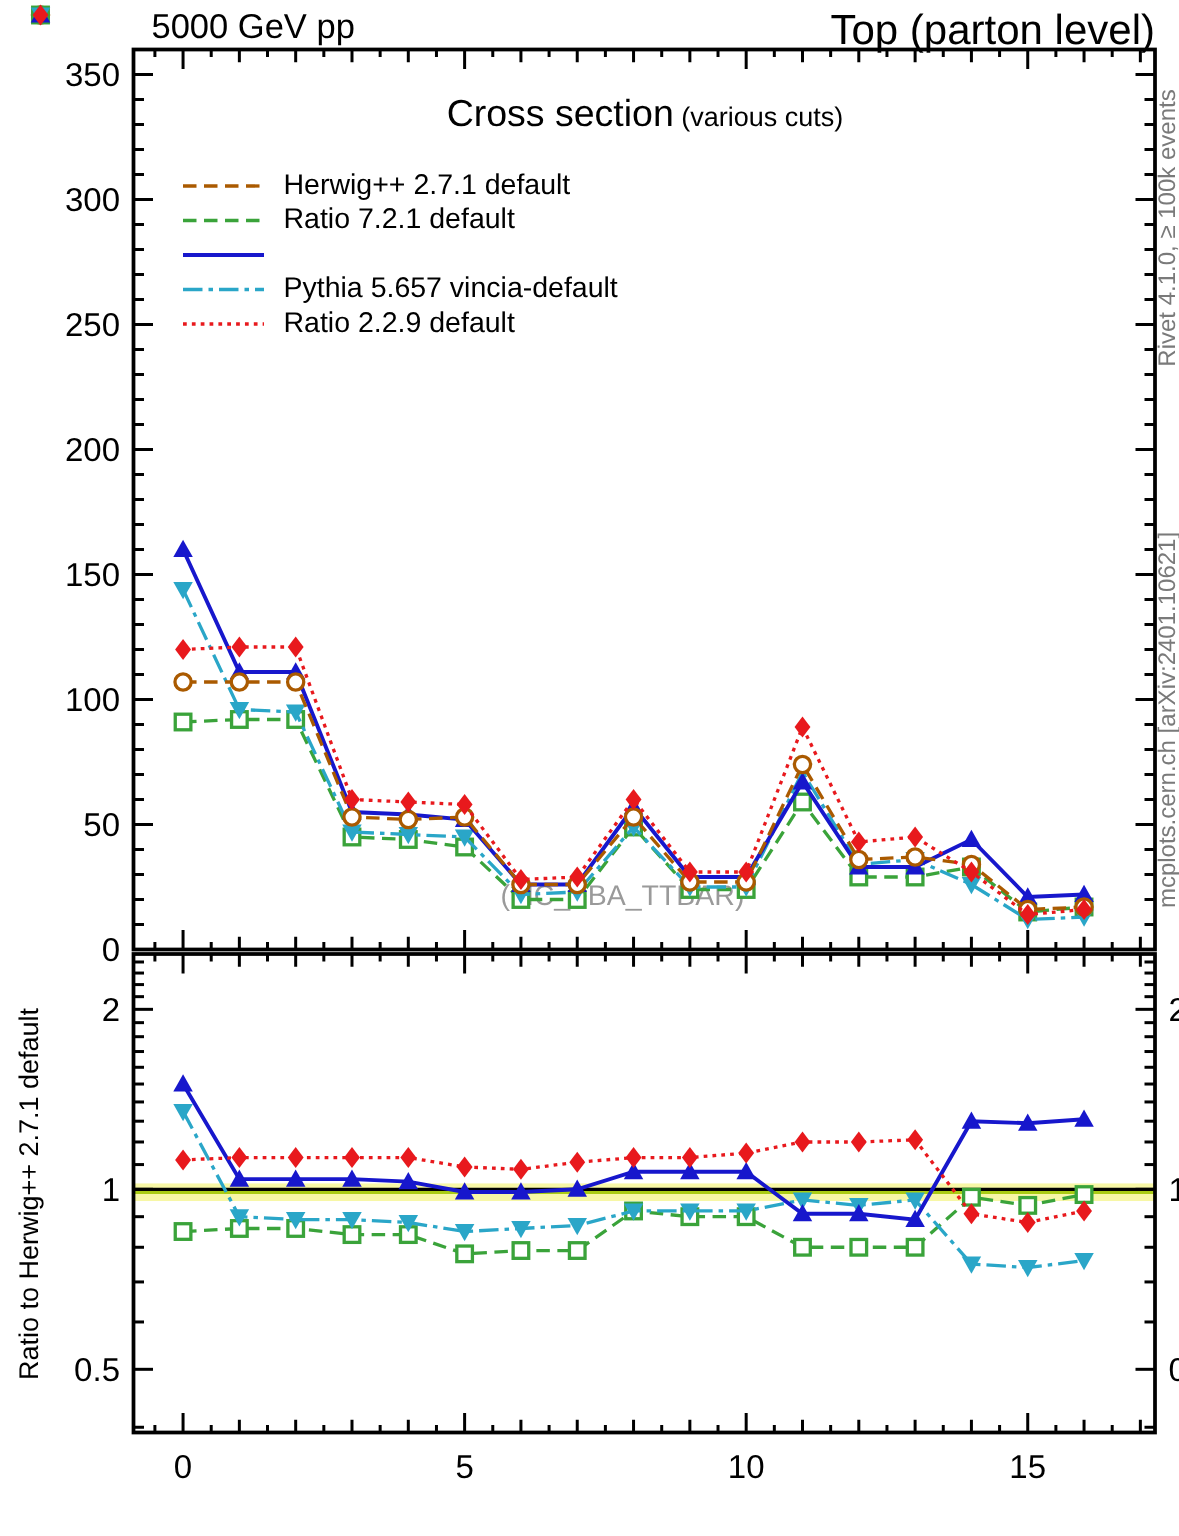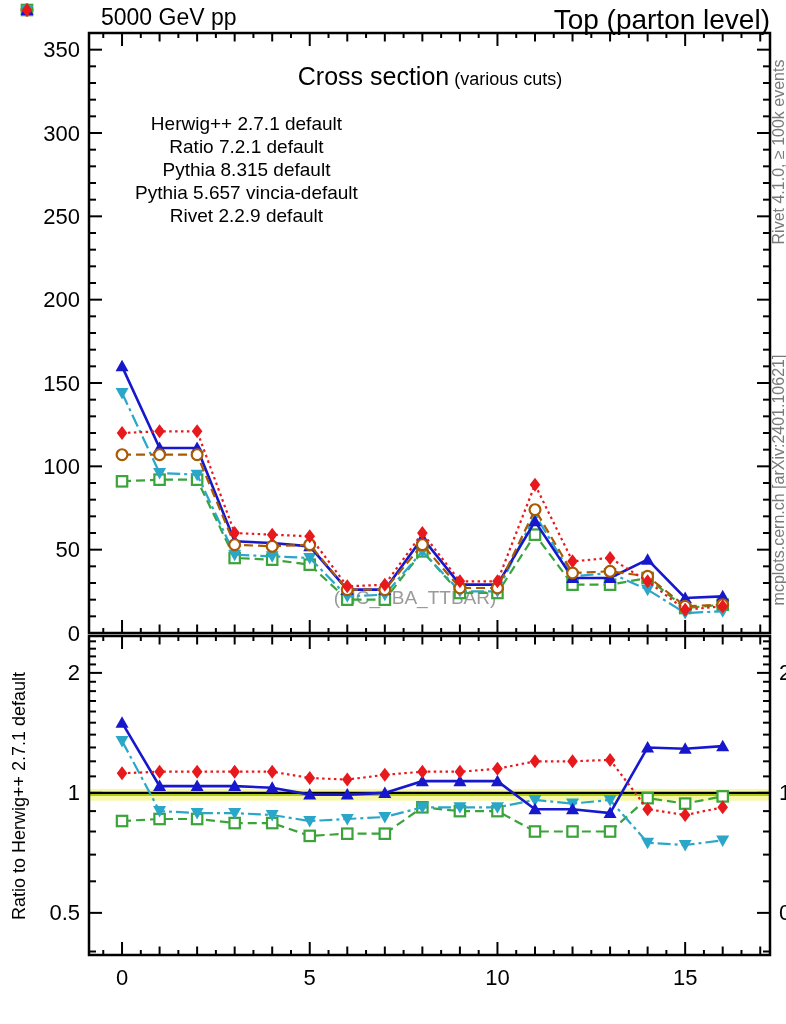--- a/index.html
+++ b/index.html
@@ -3,21 +3,21 @@
 <meta charset="utf-8">
 <style>
   html,body{margin:0;padding:0;background:#fff;}
   .page{position:relative;width:786px;height:1024px;background:#fff;overflow:hidden;
         font-family:"Liberation Sans", sans-serif;color:#000;}
   .hdr-left{position:absolute;left:101px;top:4px;font-size:23px;}
   .hdr-right{position:absolute;right:16px;top:4px;font-size:28px;}
   .plot-title{position:absolute;left:89px;top:62px;width:682px;text-align:center;font-size:25px;z-index:3;}
   .plot-title .sub{font-size:18px;margin-left:5px;}
   .legend{position:absolute;left:122px;top:112px;z-index:3;}
-  .legend-row{display:flex;align-items:center;height:23px;flex-direction:column;}
+  .legend-row{display:flex;align-items:center;height:23px;}
   .legend-row .lbl{font-size:19px;margin-left:13px;white-space:nowrap;}
   .watermark{position:absolute;left:330px;top:587px;width:170px;text-align:center;
              font-size:19px;color:#9a9a9a;z-index:1;white-space:nowrap;}
   .ratio-ylabel{position:absolute;left:-130px;top:785px;width:300px;height:22px;text-align:center;
                 font-size:18px;transform:rotate(-90deg);white-space:nowrap;}
   .note{position:absolute;width:300px;height:18px;text-align:center;font-size:16px;color:#7a7a7a;
         transform:rotate(-90deg);white-space:nowrap;}
   .note-top{left:629px;top:143px;}
   .note-bottom{left:629px;top:471px;}
   #plot{position:absolute;left:0;top:0;z-index:2;pointer-events:none;}
@@ -48,35 +48,34 @@
           <line x1="0" x2="54" y1="10" y2="10" stroke="#3aa33a" stroke-width="2.2" stroke-dasharray="9 5"></line>
           <g></g>
         </svg>
         <span class="lbl">Ratio 7.2.1 default</span>
       </div>
       <div class="legend-row">
         <svg width="54" height="20">
           <line x1="0" x2="54" y1="10" y2="10" stroke="#1717cc" stroke-width="2.6"></line>
           <g></g>
         </svg>
-        <span class="lbl">Pythia 8.315 default</span>
       </div>
       <div class="legend-row">
         <svg width="54" height="20">
           <line x1="0" x2="54" y1="10" y2="10" stroke="#2aa6c8" stroke-width="2.2" stroke-dasharray="13 4 3 4"></line>
           <g></g>
         </svg>
         <span class="lbl">Pythia 5.657 vincia-default</span>
       </div>
       <div class="legend-row">
         <svg width="54" height="20">
           <line x1="0" x2="54" y1="10" y2="10" stroke="#e8191d" stroke-width="2.2" stroke-dasharray="2.5 3.4"></line>
           <g></g>
         </svg>
-        <span class="lbl">Rivet 2.2.9 default</span>
+        <span class="lbl">Ratio 2.2.9 default</span>
       </div>
     </div>
 
   <div class="ratio-ylabel">Ratio to Herwig++ 2.7.1 default</div>
   <div class="note note-top">Rivet 4.1.0, ≥ 100k events</div>
   <div class="note note-bottom">mcplots.cern.ch [arXiv:2401.10621]</div>
 
   <svg id="plot" width="786" height="1024" viewBox="0 0 786 1024">
       <rect x="89" y="788.9449259582553" width="681" height="11.72608635184804" fill="#f7f7a6"></rect>
       <line x1="89" x2="770" y1="794.9713251835777" y2="794.9713251835777" stroke="#aacc14" stroke-width="2"></line>

